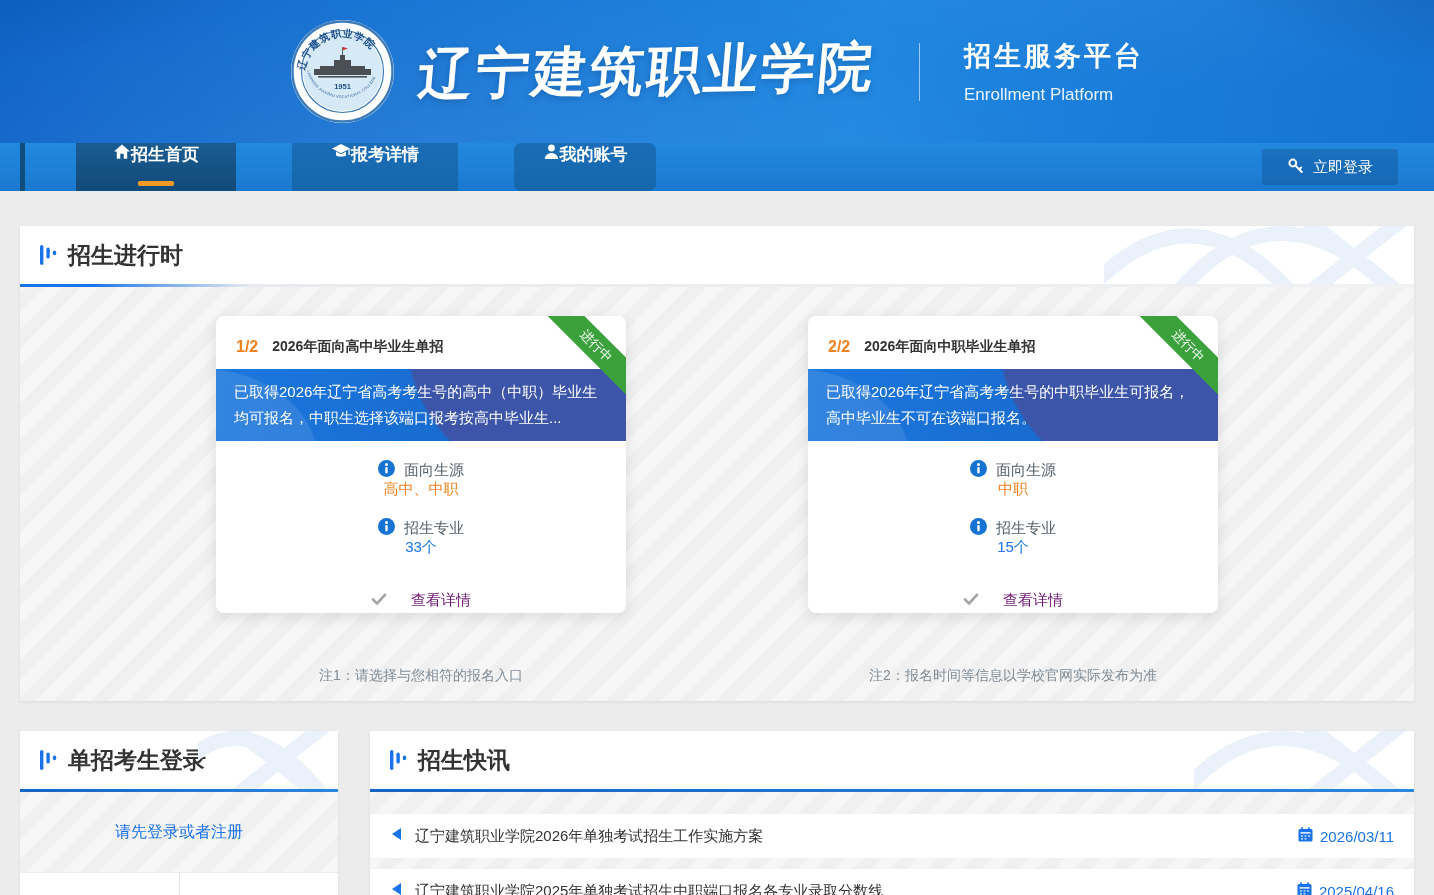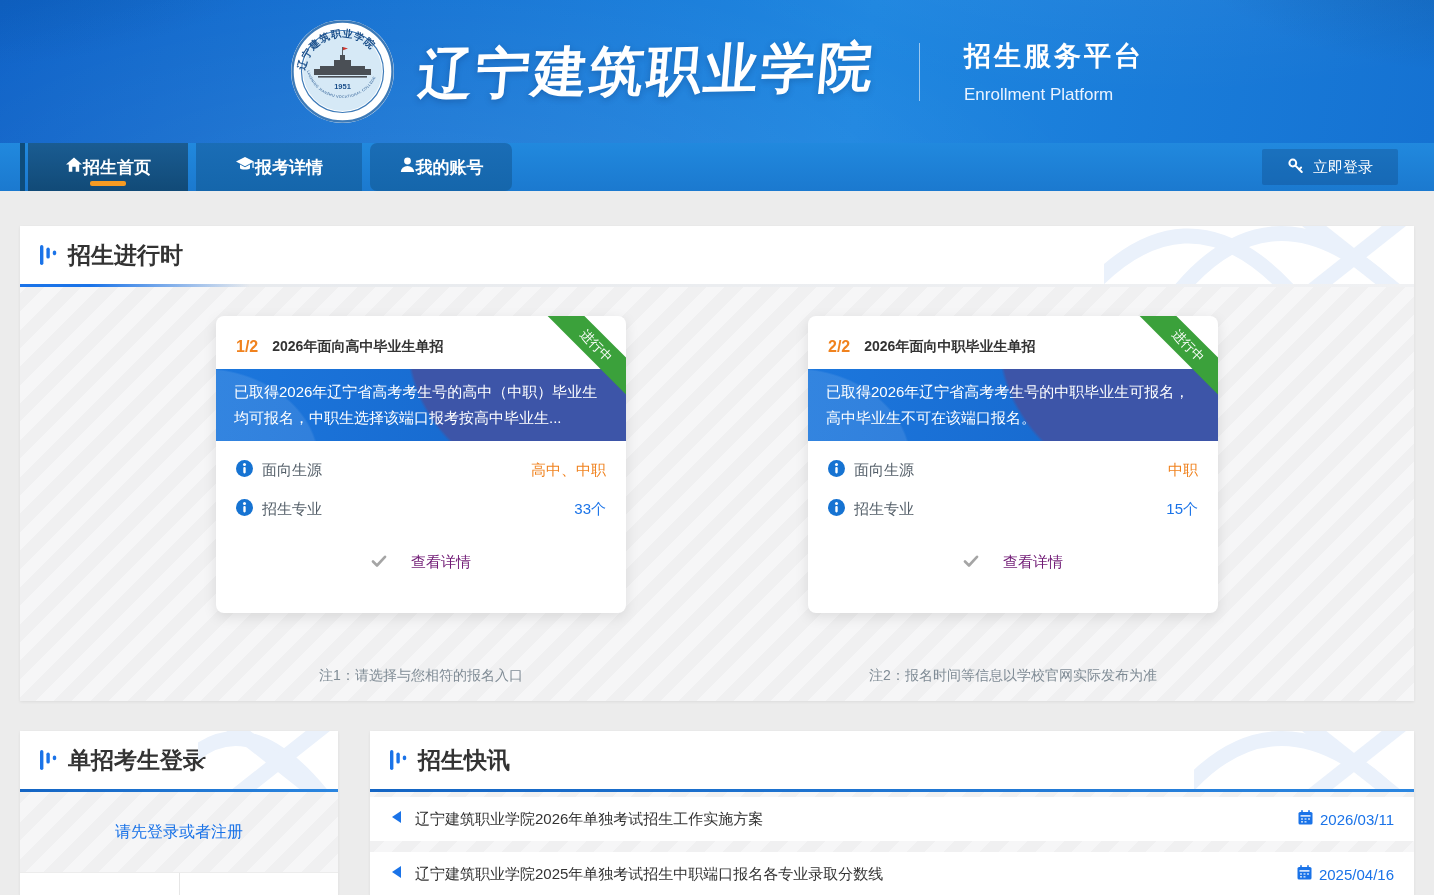--- a/index.html
+++ b/index.html
@@ -29,23 +29,23 @@
     text-shadow:0 2px 6px rgba(0,30,80,.25); margin-left:24px;
   }
   .header-divider{width:1px; height:58px; background:rgba(255,255,255,.55); margin:0 44px;}
   .platform-title{font-size:27px; font-weight:700; color:#fff; letter-spacing:3px;}
   .platform-subtitle{font-size:17px; color:#eaf3ff; margin-top:11px; font-weight:500;}
 
   
   .main-nav{height:48px; background:linear-gradient(180deg,#2189de,#1b79cf); display:flex; position:relative;}
   .nav-sliver{width:5px; height:100%; background:#0e4d7c; margin-left:20px; margin-right:3px;}
   .nav-tab{
-    height:100%; display:flex; align-items:center; justify-content:center; 
+    height:100%; display:flex; align-items:flex-start; justify-content:center; 
     color:#fff; font-size:17px; font-weight:700; cursor:pointer; position:relative;
-    background:linear-gradient(180deg,#1a6db6,#1566ab); margin-right:8px;
+    background:linear-gradient(180deg,#1a6db6,#1566ab); margin-right:8px;margin-left:48px;
   }
   .nav-tab.w1{width:160px;} .nav-tab.w2{width:166px;} .nav-tab.w3{width:142px;border-radius:7px;}
   .nav-tab.active{background:linear-gradient(180deg,#1a5c92,#114a77);}
   .tab-underline{position:absolute; bottom:5px; left:50%; transform:translateX(-50%);
     width:36px; height:5px; border-radius:2px; background:var(--underline-orange);}
   .login-btn{
     position:absolute; right:36px; top:6px; width:136px; height:36px; border:0; border-radius:2px;
     background:rgba(9,56,110,.28); color:#fff; font-size:15px; font-family:inherit;
     display:flex; align-items:center; justify-content:center; gap:9px; cursor:pointer;
   }
@@ -74,38 +74,38 @@
   .card-title-row{display:flex; align-items:flex-end; padding:22px 20px 13px;}
   .card-index{color:var(--orange); font-size:16px; font-weight:600;}
   .card-title{font-size:14px; font-weight:700; color:var(--text-dark); margin-left:14px;}
   .card-banner{
     height:72px; padding:10px 18px; color:#fff; font-size:15px; line-height:1.73; overflow:hidden;
     background:
       radial-gradient(175px 155px at 89% -40%, var(--banner-indigo) 98%, rgba(61,85,168,0) 100%),
       radial-gradient(120px 95px at -4% 130%, rgba(255,255,255,.10) 98%, rgba(255,255,255,0) 100%),
       linear-gradient(100deg,#1c77dd,#1563c8);
   }
-  .card-row{display:flex; justify-content:space-between; align-items:center; padding:0 20px; margin-top:19px; font-size:15px;}
+  .card-row{display:flex; justify-content:space-between; align-items:center; padding:0 20px; margin-top:19px; font-size:15px;flex-direction:column;}
   .row-label{color:#55606a; display:flex; align-items:center; gap:9px;}
   .row-value.orange{color:var(--orange);} .row-value.blue{color:var(--accent);}
   .card-detail{margin-top:34px; display:flex; justify-content:center; align-items:center; gap:24px;
                color:#701a75; font-size:15px; cursor:pointer;}
   .notes{display:flex; justify-content:center; gap:182px; margin-top:54px; font-size:14px; color:var(--note-grey);}
   .notes span{width:410px; text-align:center;}
 
   
   .bottom-row{display:flex; gap:32px; margin-top:30px;}
   .panel-login{width:318px; height:165px; display:flex; flex-direction:column;}
   .login-body{height:80px; display:flex; align-items:center; justify-content:center;}
   .login-link{color:var(--accent); font-size:16px; text-decoration:none; cursor:pointer;}
   .login-cells{height:24px; background:#fff; display:flex; border-top:1px solid #ececec; margin-top:auto;}
   .login-cells div{flex:1;}
   .login-cells div:first-child{border-right:1px solid #e6e6e6;}
   .panel-news{flex:1; height:165px; overflow:hidden;}
-  .news-body{padding-top:5px; height:104px;}
+  .news-body{padding-top:22px; height:104px;}
   .news-row{height:44px; background:#fff; display:flex; align-items:center; padding:0 20px; margin-bottom:11px; cursor:pointer;}
   .news-title{margin-left:13px; font-size:15px; color:var(--text-dark); flex:1;}
   .news-date{color:var(--accent); font-size:15px; display:flex; align-items:center; gap:7px;}
 </style>
 </head>
 <body>
 
 <header class="site-header">
   <div class="header-inner">
     <svg class="logo-svg" viewBox="0 0 105 105">

